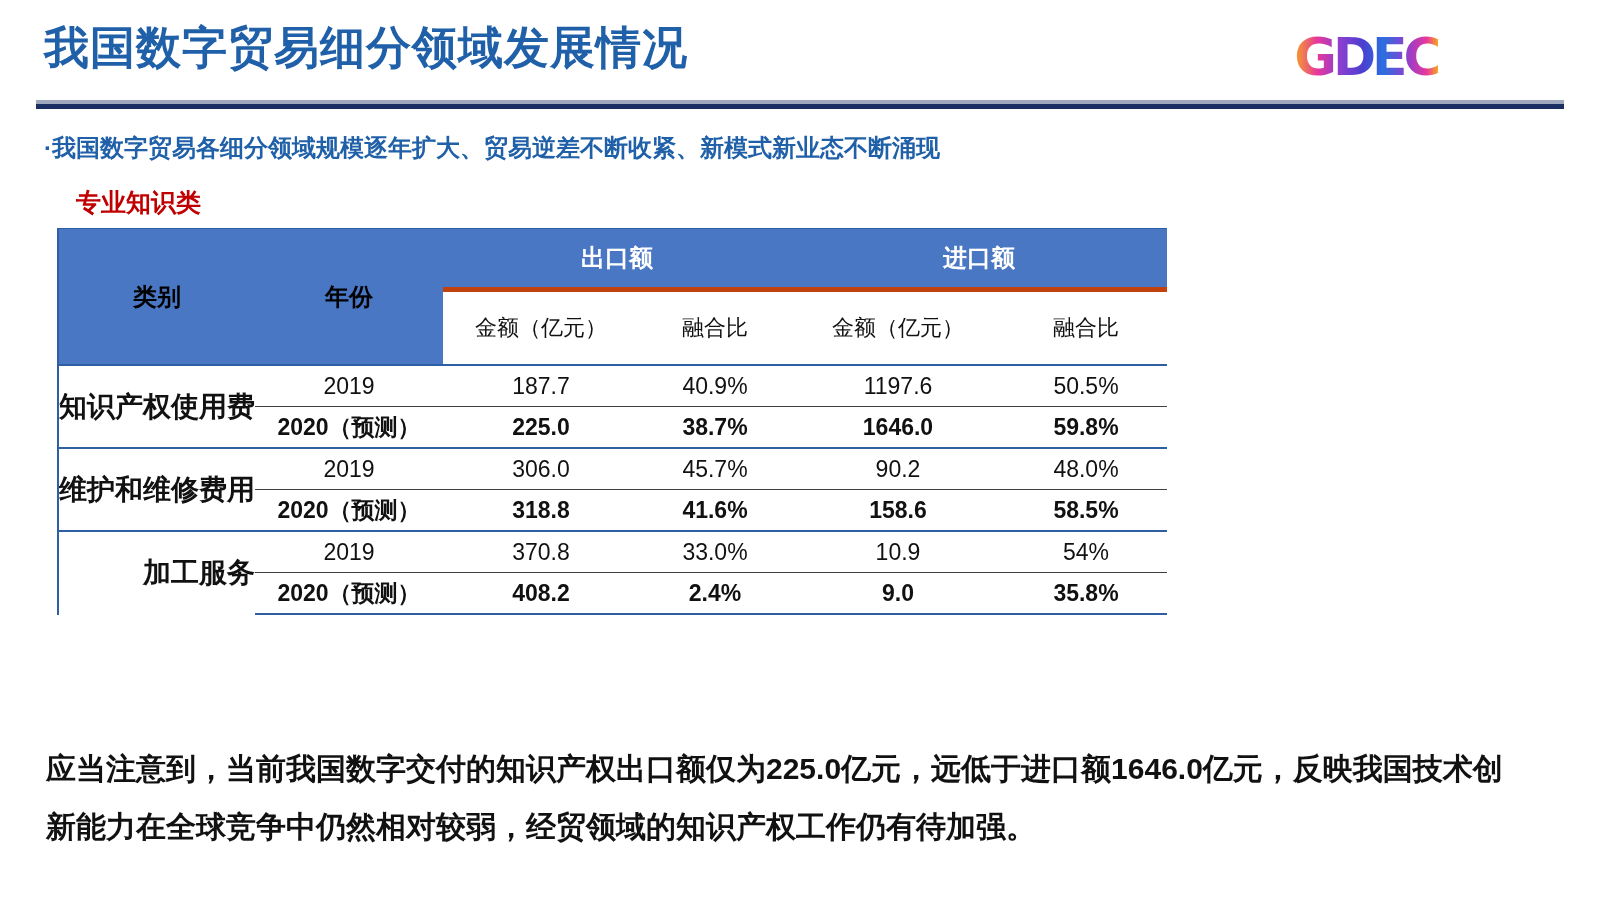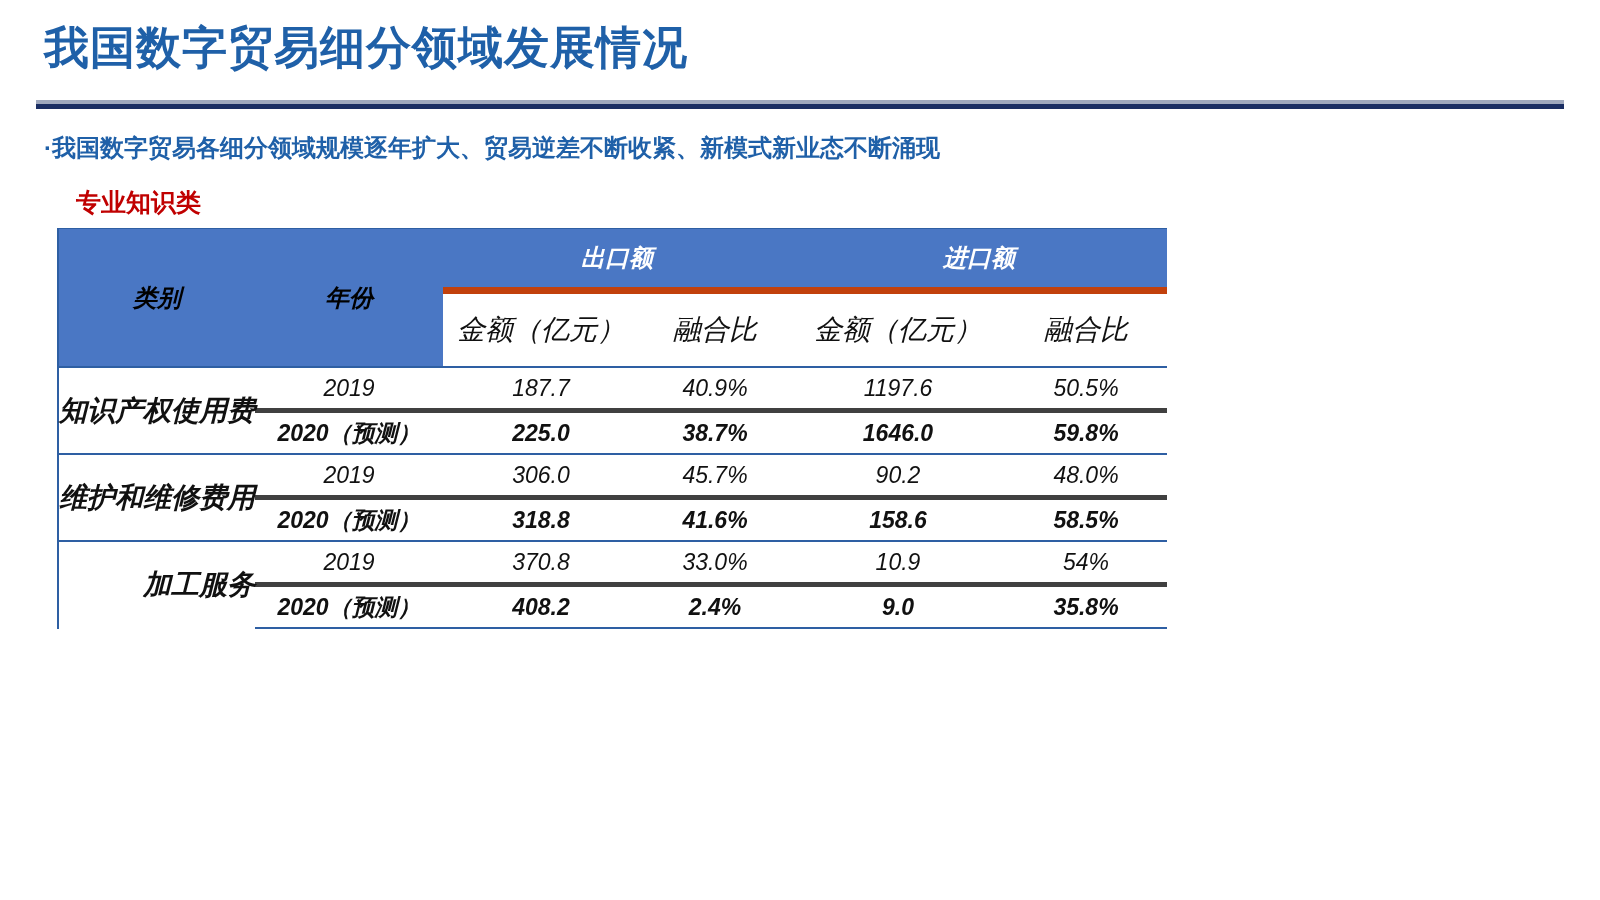--- a/index.html
+++ b/index.html
@@ -48,51 +48,54 @@
   
   .table-wrap{
     position:absolute;left:57px;top:228px;width:1108px;
     border-left:2px solid #2E5FA3;
     border-top:1px solid #2E5FA3;
   }
   table.data{
     border-collapse:collapse;width:1108px;table-layout:fixed;
     font-size:22px;color:#111;
   }
-  table.data th, table.data td{padding:0;margin:12px;font-style:italic;}
+  table.data th, table.data td{padding:0;margin:12px;}
   .hd{background:#4A77C4;color:#ffffff;font-weight:bold;font-size:24px;text-align:center;}
-  .sub-hd{background:#ffffff;color:#111;font-weight:normal;font-size:28px;text-align:center;
-          border-top:7px solid #c2410c;}
+  .sub-hd{background:#ffffff;color:#111;font-weight:normal;font-size:22px;text-align:center;
+          border-top:5px solid #c2410c;}
   .hd-catyear{background:#4A77C4;color:#000000;font-weight:bold;font-size:24px;text-align:center;}
   .grp-top td{border-top:2px solid #2E5FA3;}
   .row-2019 td{font-weight:normal;font-size:23px;}
   .row-2020 td{font-weight:bold;font-size:23px;}
   td.cat{text-align:right;font-weight:bold;font-size:28px;vertical-align:middle;}
   td.num{text-align:center;}
-  .thin-sep{border-bottom:5px solid #404040;}
+  .thin-sep{border-bottom:1px solid #404040;}
   .last-border{border-bottom:2px solid #2E5FA3;}
   .cellpad{height:40px;}
 
   
   .para{
     position:absolute;left:46px;
     font-size:30px;font-weight:bold;color:#111;
     line-height:58px;letter-spacing:0px;
   }
   .p1{top:622px;width:1470px;}
   .p2{top:740px;width:1470px;}
   .red{color:#C00000;}
 </style>
 </head>
 <body>
 
 <div id="slide">
 
   <div class="title">我国数字贸易细分领域发展情况</div>
 
+  <div class="logo">
+    <span class="logo-text">GDEC</span>
+  </div>
 
   <div class="rule-outer">
     <div class="rule-light"></div>
     <div class="rule-dark"></div>
   </div>
 
   <div class="subtitle">·我国数字贸易各细分领域规模逐年扩大、贸易逆差不断收紧、新模式新业态不断涌现</div>
   <div class="sub-section">专业知识类</div>
 
   <div class="table-wrap">
@@ -164,14 +167,15 @@
           <td class="num last-border">408.2</td>
           <td class="num last-border">2.4%</td>
           <td class="num last-border">9.0</td>
           <td class="num last-border">35.8%</td>
         </tr>
       </tbody>
     </table>
   </div>
 
 
+  <div class="para p2">应当注意到，当前我国数字交付的知识产权出口额仅为225.0亿元，远低于进口额1646.0亿元，反映我国技术创新能力在全球竞争中仍然相对较弱，经贸领域的知识产权工作仍有待加强。</div>
 
 </div>
 
 </body></html>

